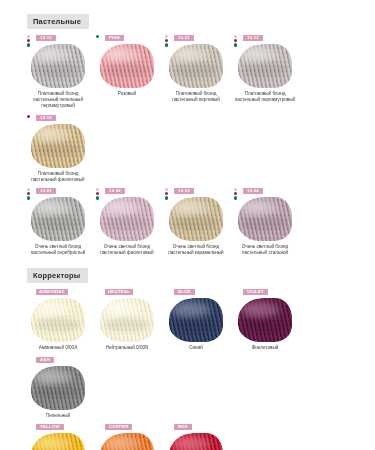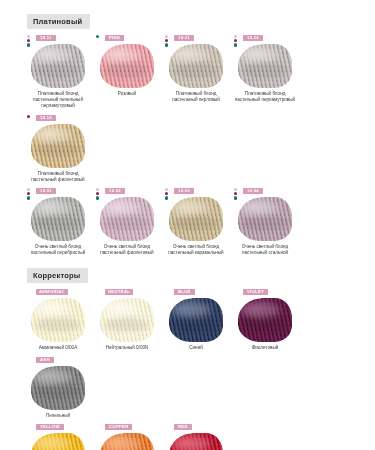--- a/index.html
+++ b/index.html
@@ -147,21 +147,21 @@
     width: 62px;
     margin-top: 3px;
     word-wrap: break-word;
   }
 </style>
 </head>
 <body>
 
 <div class="page">
   <div id="sections-root">
-      <div class="section"><div class="section-header">Платиновый</div><div class="grid">
+      <div class="section"><div class="section-header">Пастельные</div><div class="grid">
           <div class="swatch-cell">
             <div class="meta-row">
               <div class="dots">
                 <span class="dot" style="background: rgb(232, 185, 207);"></span>
                 <span class="dot" style="background: rgb(142, 27, 82);"></span>
                 <span class="dot" style="background: rgb(16, 115, 110);"></span>
               </div>
               <span class="badge" style="background: rgb(216, 155, 184);">10.11</span>
             </div>
             <div class="hair">

